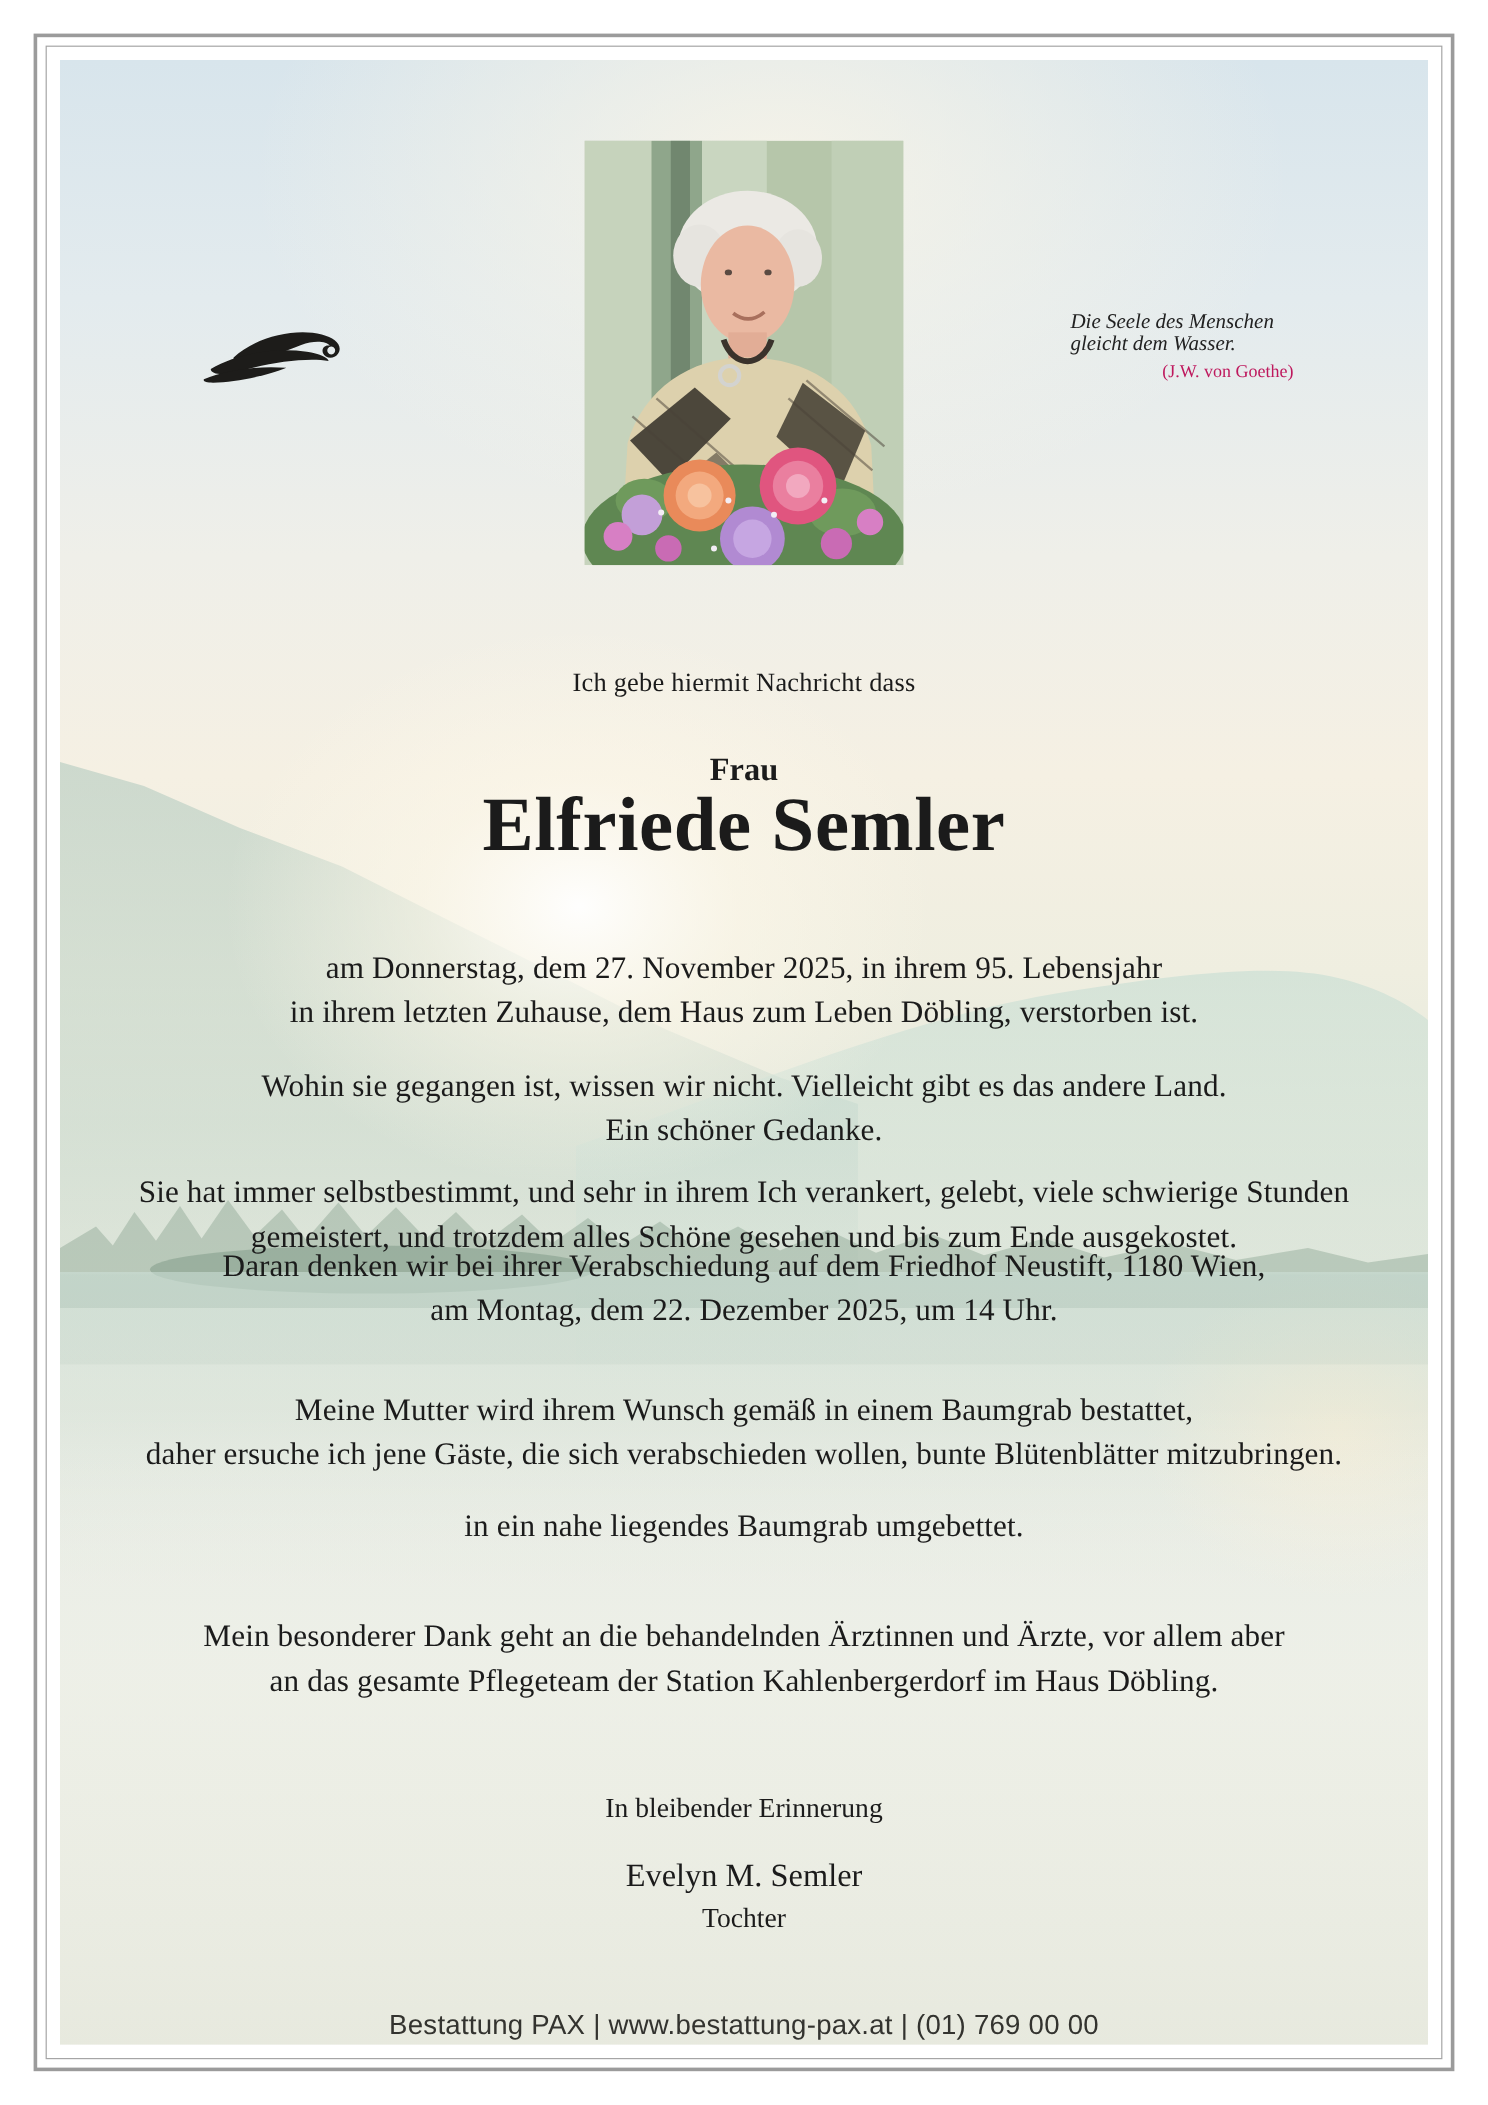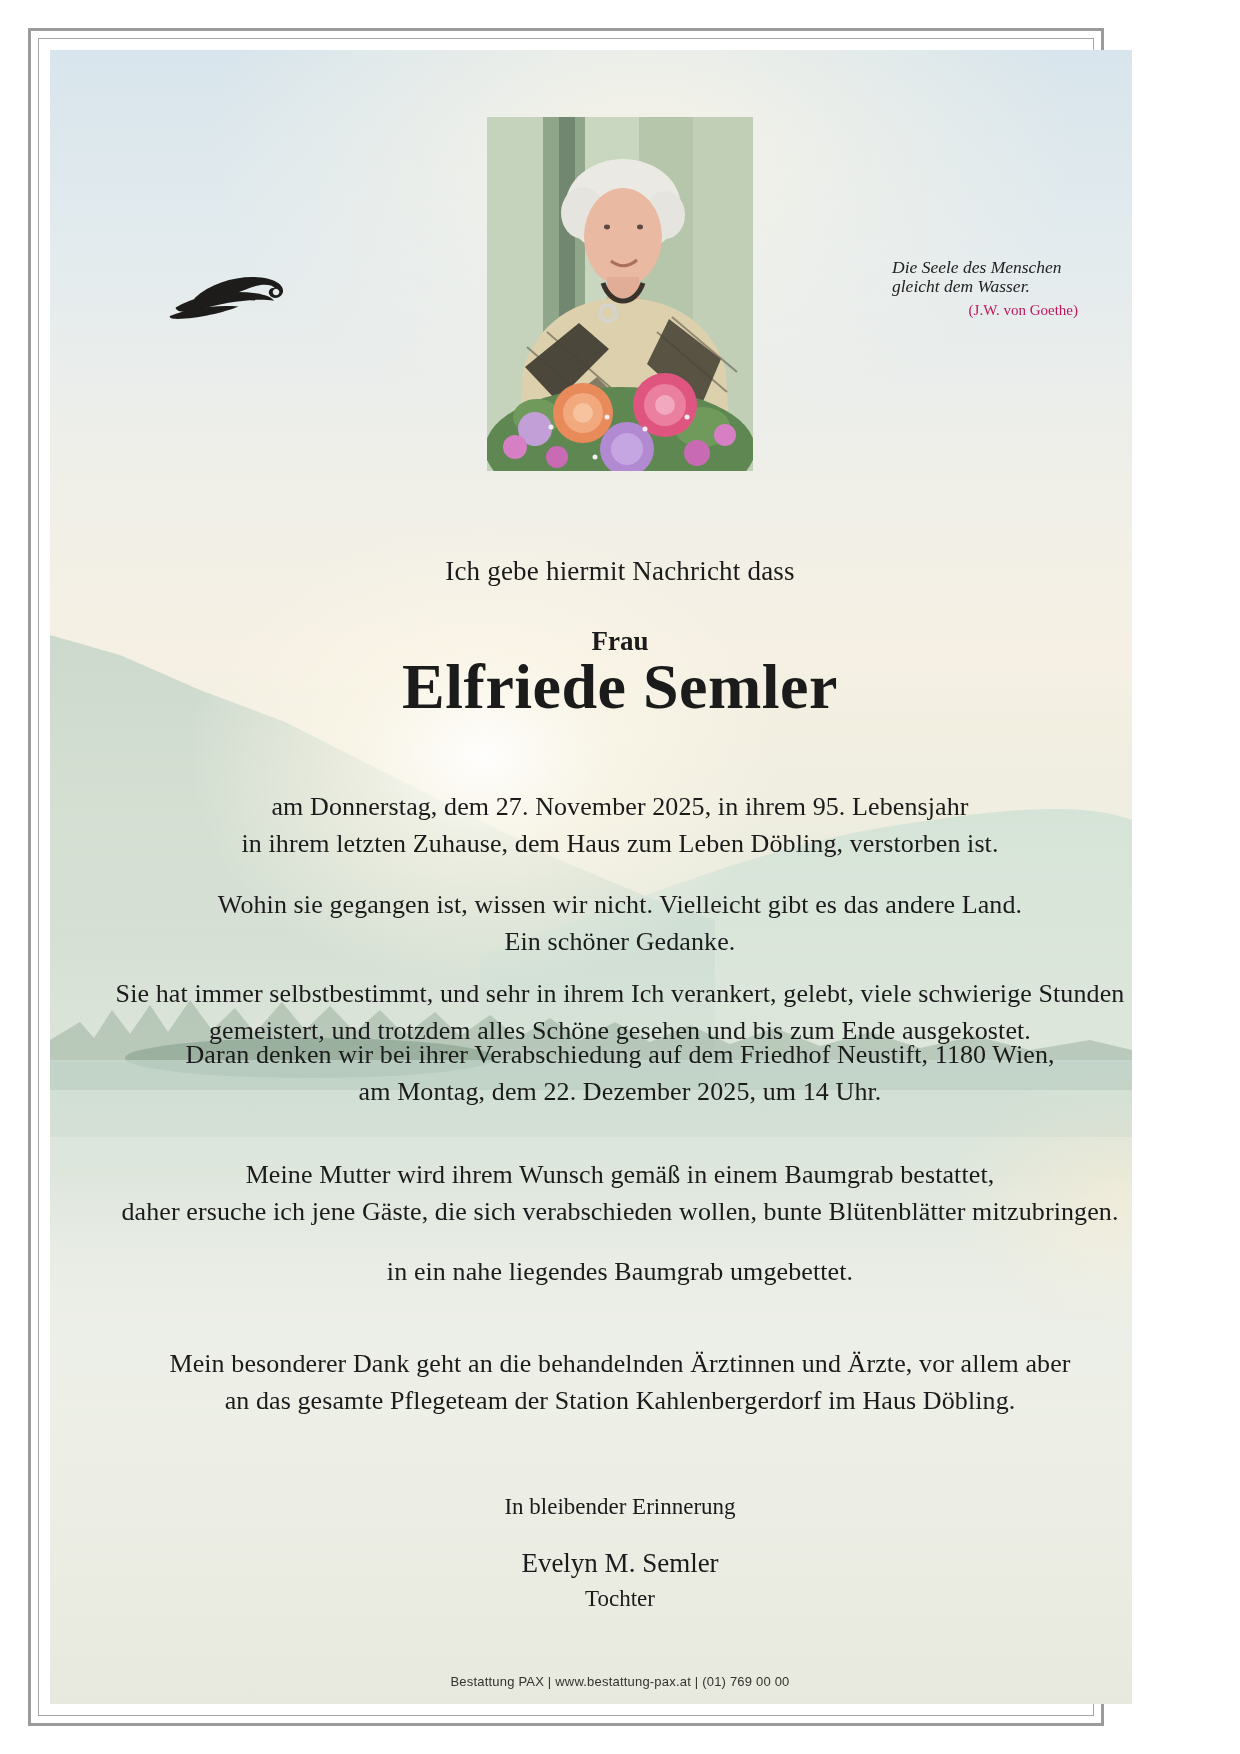--- a/index.html
+++ b/index.html
@@ -1,31 +1,31 @@
 <!DOCTYPE html>
 <html><head>
 <meta charset="utf-8">
 <style>
   html,body{margin:0;padding:0;background:#ffffff;}
-  .page{position:relative;width:1132px;height:1754px;background:#ffffff;overflow:hidden;
+  .page{position:relative;width:1240px;height:1754px;background:#ffffff;overflow:hidden;
         font-family:"Liberation Serif", serif;color:#1b1b1b;}
   .frame-outer{position:absolute;left:28px;top:28px;right:28px;bottom:28px;border:3px solid #9b9b9b;}
   .frame-inner{position:absolute;left:38px;top:38px;right:38px;bottom:38px;border:1px solid #a5a5a5;}
   .content{position:absolute;left:50px;top:50px;width:1140px;height:1654px;overflow:hidden;}
   .bg{position:absolute;left:0;top:0;width:100%;height:100%;}
   .centerline{position:absolute;left:0;right:0;text-align:center;}
-  .intro{font-size:27px;letter-spacing:.2px;}
+  .intro{font-size:22px;letter-spacing:.2px;}
   .salutation{font-size:27px;font-weight:bold;}
   .deceased-name{font-size:64px;font-weight:bold;letter-spacing:.5px;}
   .para{line-height:37px;font-size:26px;letter-spacing:.1px;}
   .pline{white-space:nowrap;}
   .closing{font-size:23px;}
   .signature{font-size:27px;font-weight:normal;}
   .relation{font-size:23px;}
-  .footer{font-family:"Liberation Sans", sans-serif;font-size:13px;color:#33332f;letter-spacing:.2px;}
+  .footer{font-family:"Liberation Sans", sans-serif;font-size:23px;color:#33332f;letter-spacing:.2px;}
   .quote-block{position:absolute;left:842px;top:208px;width:186px;font-size:17.5px;
                font-style:italic;line-height:19px;text-align:left;color:#222;}
   .quote-attrib{font-style:normal;font-size:15px;text-align:right;margin-top:5px;color:#be185d;}
   .logo{position:absolute;left:118px;top:222px;width:124px;height:48px;}
   .photo{position:absolute;left:437px;top:67px;width:266px;height:354px;overflow:hidden;}
 </style>
 </head>
 <body>
 
 <div class="page">

